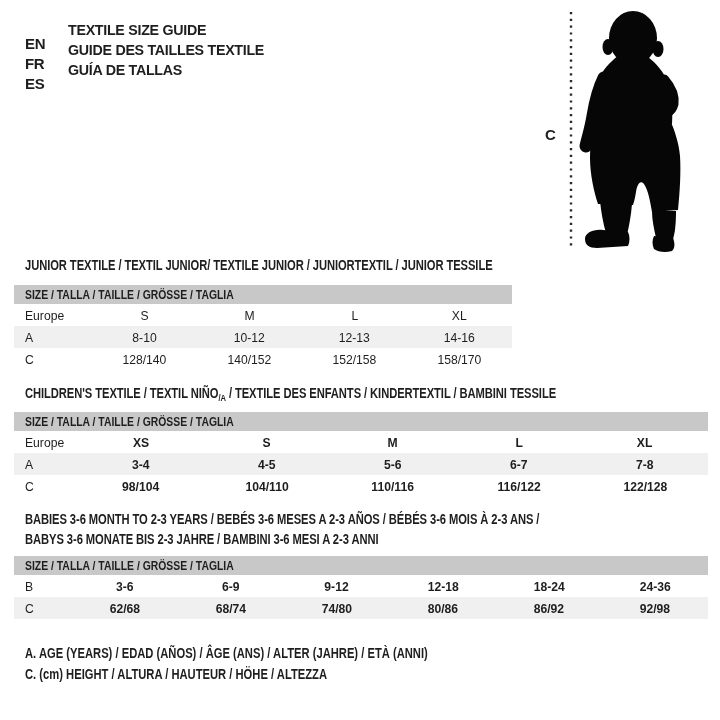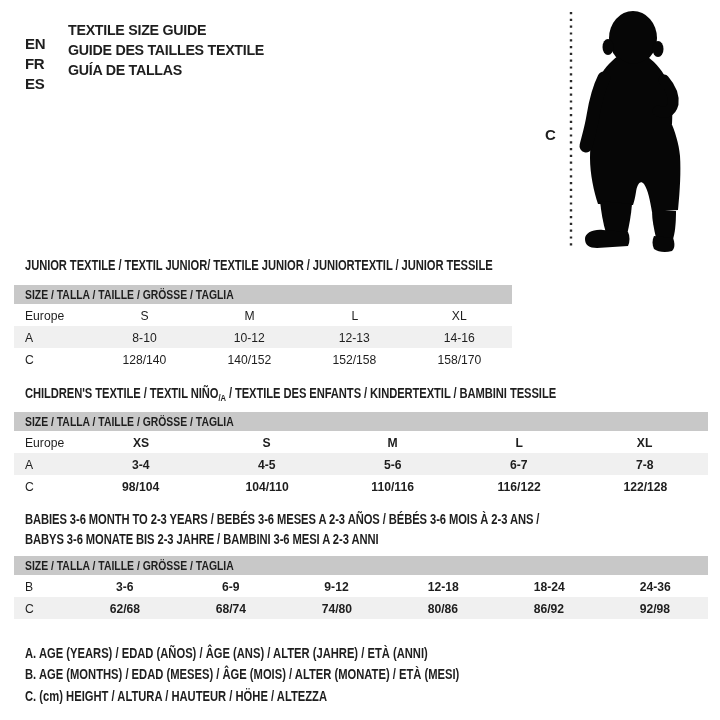--- a/index.html
+++ b/index.html
@@ -175,20 +175,17 @@
       <div class="val"><span class="cspan">86/92</span></div>
       <div class="val"><span class="cspan">92/98</span></div>
     </div>
   </div>
 
   <div class="notes">
     <div class="note-line">
       <span class="cspan">A. AGE (YEARS) / EDAD (AÑOS) / ÂGE (ANS) / ALTER (JAHRE) / ETÀ (ANNI)</span>
     </div>
     <div class="note-line">
-      <span class="cspan">B. AGE (MONTHS) / EDAD (MESES) / ÂGE (MOIS) / ALTER (MONATE) / ETÀ (MESI)</span>
-    </div>
-    <div class="note-line">
       <span class="cspan">C. (cm) HEIGHT / ALTURA / HAUTEUR / HÖHE / ALTEZZA</span>
     </div>
   </div>
 
 </div>
 
 </body></html>

